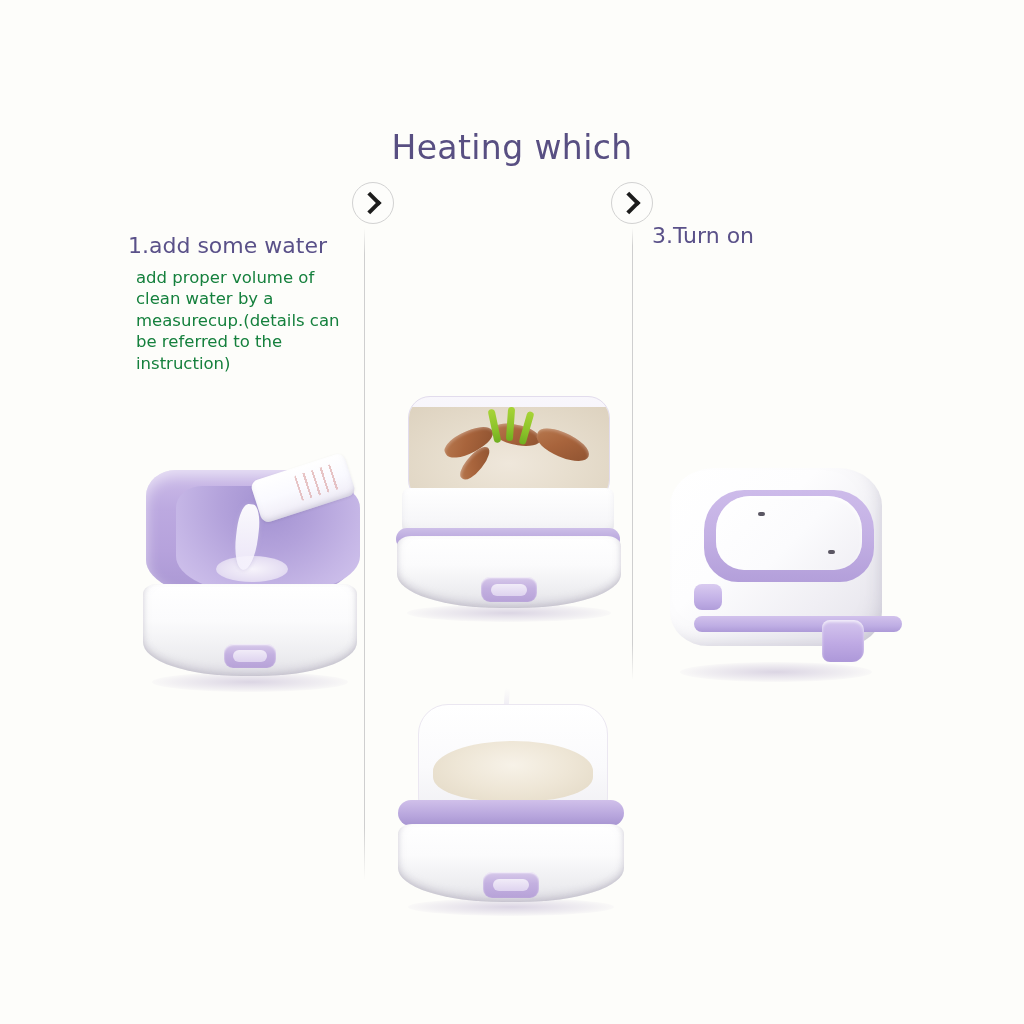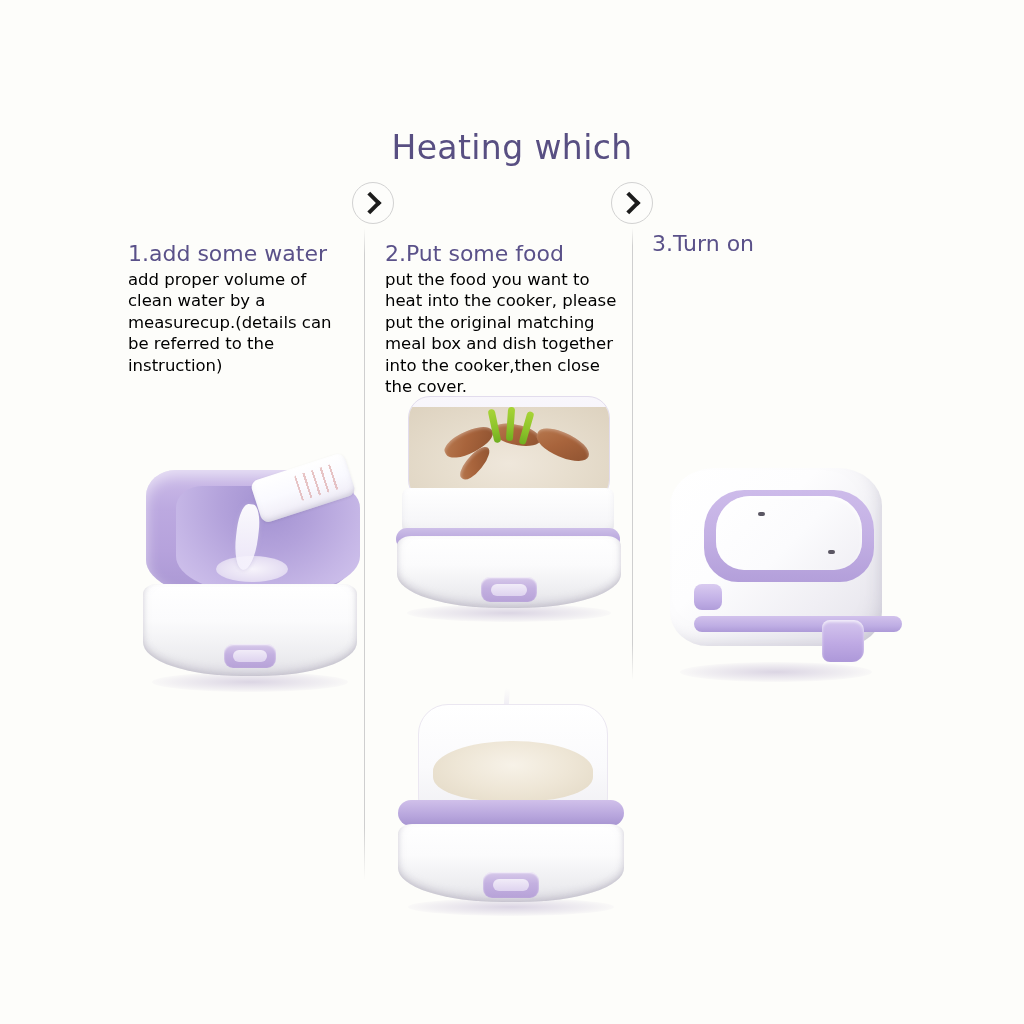--- a/index.html
+++ b/index.html
@@ -62,28 +62,28 @@
 
   
   .step {
     position: absolute;
   }
   .step-heading {
     font-size: 22px;
     color: #5a5189;
     font-weight: 400;
     line-height: 1.18;
-    margin: 8px 0 2px 0;
+    margin: 0 0 2px 0;
     white-space: nowrap;
   }
   .step-body {
     font-size: 16.5px;
-    color: #000000;
+    color: #15803d;
     line-height: 1.30;
-    margin: 0;
+    margin: 8px;
   }
   #step-1 { left: 128px; top: 233px; width: 226px; }
   #step-2 { left: 385px; top: 233px; width: 240px; }
   #step-3 { left: 652px; top: 223px; width: 236px; }
 
   
   .section-title {
     position: absolute;
     left: 364px;
     top: 651px;
@@ -362,24 +362,20 @@
   </div>
 
   <div class="v-divider" id="divider-left"></div>
   <div class="v-divider" id="divider-right"></div>
 
   <div class="step" id="step-1">
     <p class="step-heading">1.add some water</p>
     <p class="step-body">add proper volume of clean water by a measurecup.(details can be referred to the instruction)</p>
   </div>
 
-  <div class="step" id="step-2">
-    <p class="step-heading">2.Put some food</p>
-    <p class="step-body">put the food you want to heat into the cooker, please put the original matching meal box and dish together into the cooker,then close the cover.</p>
-  </div>
 
   <div class="step" id="step-3">
     <p class="step-heading">3.Turn on</p>
   </div>
 
   <div class="photo" id="photo-water">
     <div class="shadow-ellipse"></div>
     <div class="bowl-outer">
       <div class="bowl-inner"></div>
     </div>

